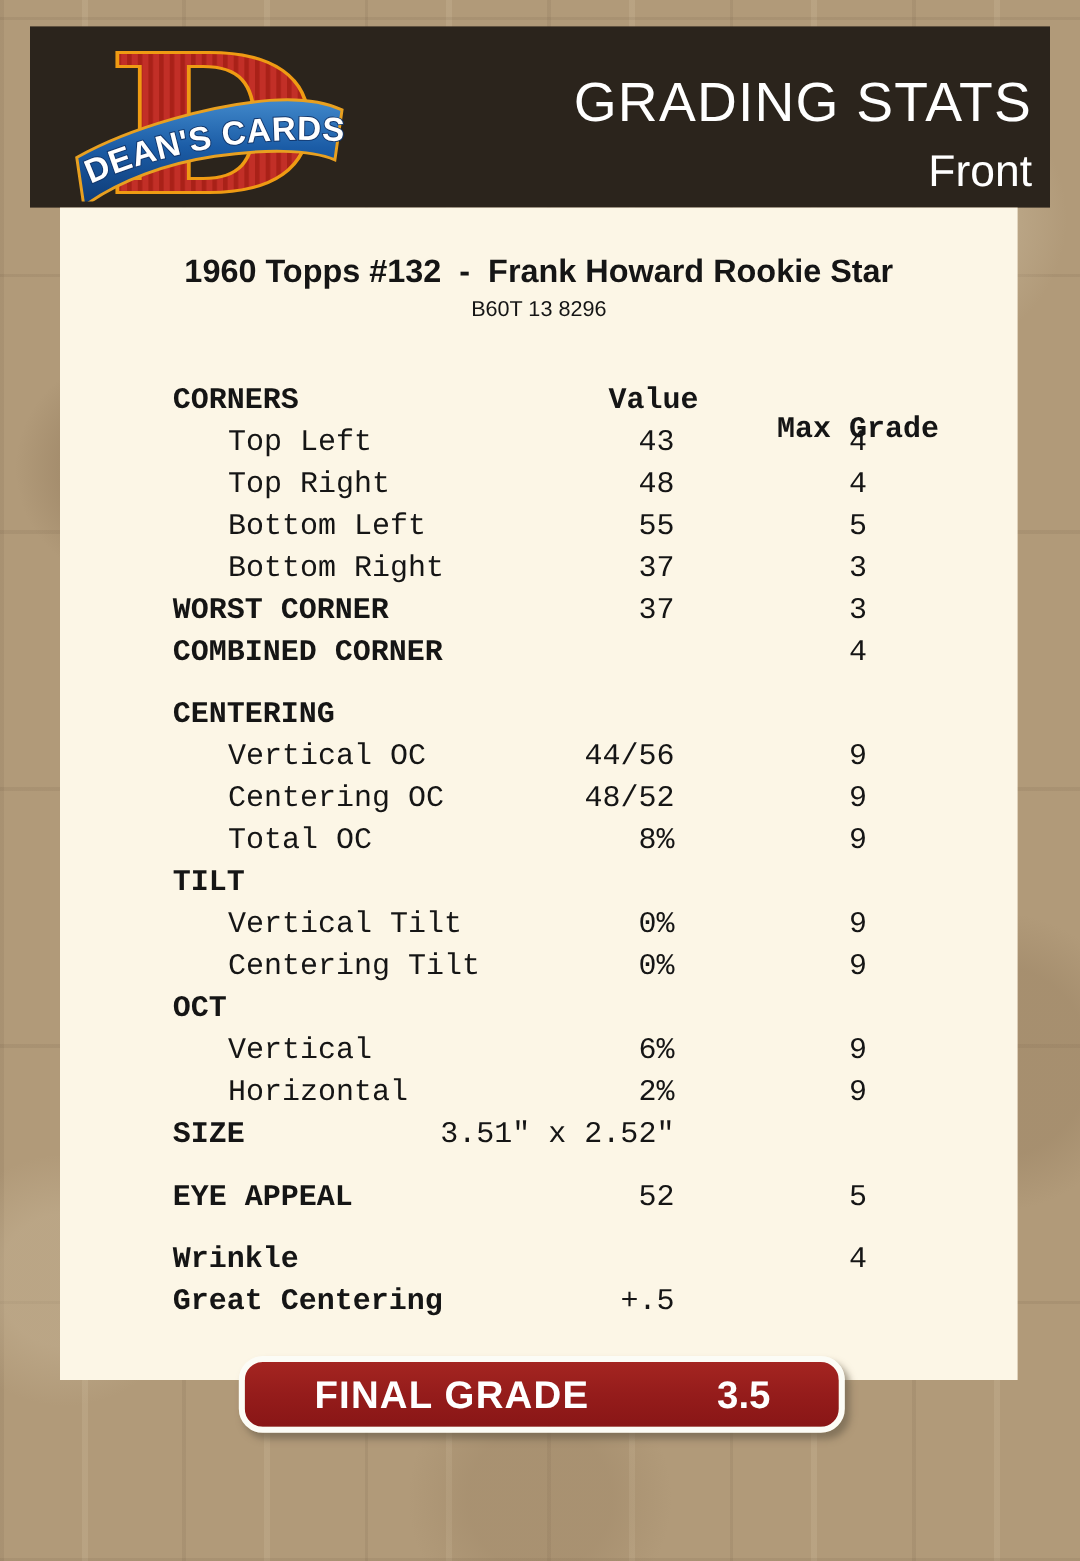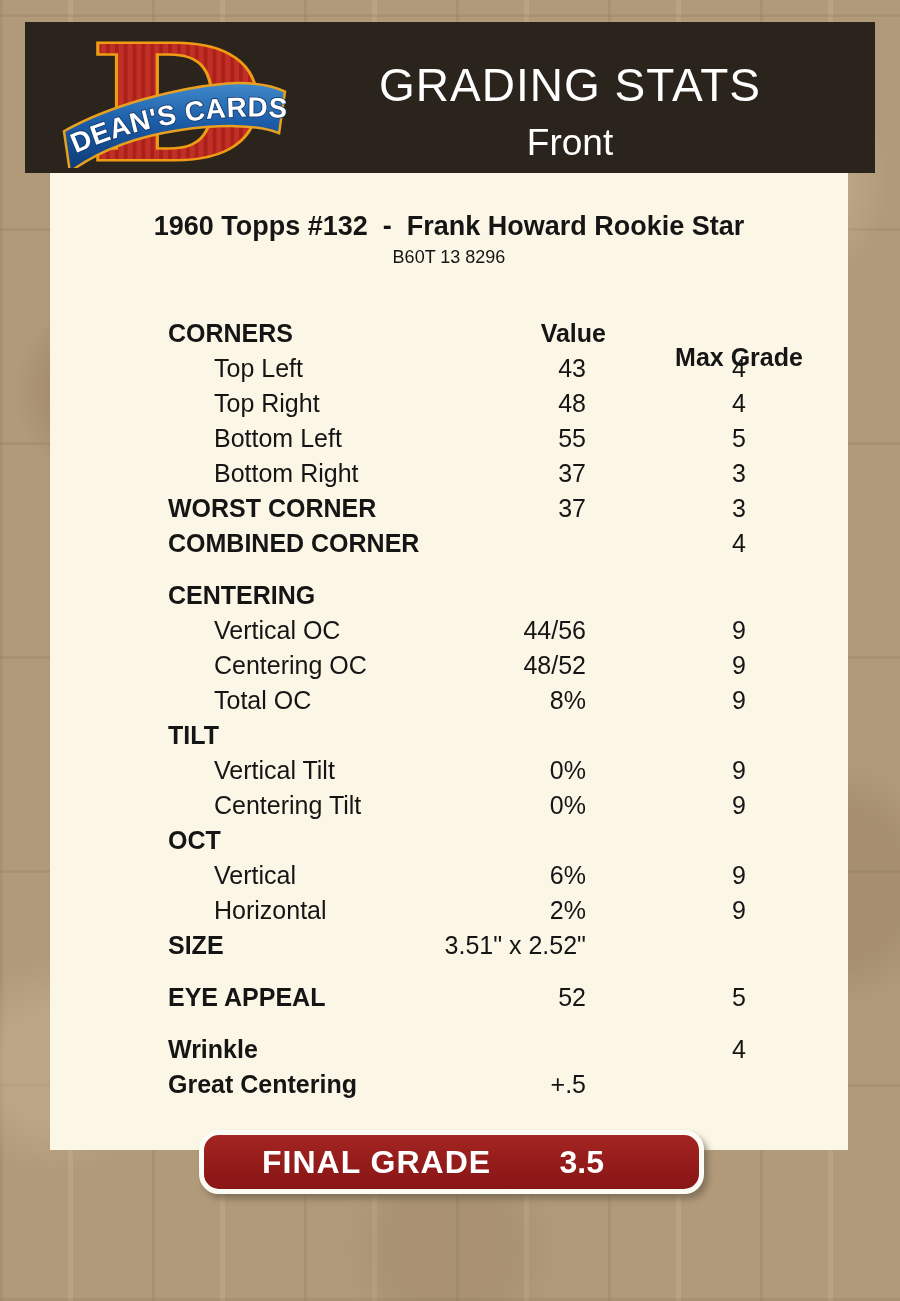--- a/index.html
+++ b/index.html
@@ -17,48 +17,48 @@
       repeating-linear-gradient(0deg, rgba(92,72,52,0.10) 0 3px, transparent 3px 214px),
       repeating-linear-gradient(90deg, transparent 0 68px, rgba(226,210,180,0.16) 68px 73px, transparent 73px 152px);
   }
   .header-bar{
     position:absolute;left:25px;top:22px;width:850px;height:151px;
     background:#2b241c;
   }
   .logo{position:absolute;left:35px;top:12px;}
   .header-titles{
     position:absolute;left:255px;top:36px;width:580px;
-    text-align:center;color:#ffffff;
+    text-align:right;color:#ffffff;
   }
   .header-title{font-size:46px;line-height:54px;letter-spacing:1px;font-weight:400;white-space:pre;}
   .header-subtitle{font-size:37px;line-height:46px;margin-top:8px;font-weight:400;}
   .panel{
     position:absolute;left:50px;top:173px;width:798px;height:977px;
     background:#fcf6e6;color:#151515;
   }
   .card-title{position:absolute;left:0;top:38px;width:100%;text-align:center;
     font-size:27px;font-weight:bold;white-space:pre;}
   .card-code{position:absolute;left:0;top:74px;width:100%;text-align:center;font-size:18px;}
-  .stats-table{position:absolute;left:118px;top:143px;width:660px;}
+  .stats-table{position:absolute;left:94px;top:143px;width:660px;font-family:Liberation Mono, monospace;}
   .trow{position:relative;height:35px;line-height:35px;font-size:25px;white-space:pre;}
   .trow.gap{margin-top:17px;}
   .tlabel{position:absolute;left:0;top:0;white-space:pre;}
   .trow.indent .tlabel{left:46px;}
   .trow.bold .tlabel{font-weight:bold;}
   .tvalue{position:absolute;left:218px;top:0;width:220px;text-align:right;padding-right:20px;box-sizing:border-box;}
   .trow.thead .tvalue{padding-right:0;font-weight:bold;}
   .tmax{position:absolute;left:438px;top:0;width:266px;text-align:center;}
   .trow.thead .tmax{font-weight:bold;margin-top:24px;}
   .final-grade{
     position:absolute;left:149px;top:957px;width:505px;height:64px;box-sizing:border-box;
     background:linear-gradient(180deg,#a42521 0%,#951c1b 50%,#891616 100%);
     border:5px solid #fcfcf6;border-radius:20px;
     box-shadow:4px 5px 6px rgba(108,96,76,0.65);
     display:flex;align-items:center;justify-content:space-between;
-    padding:0 95px 0 58px;color:#ffffff;font-weight:bold;font-size:32px;
+    padding:0 57px 0 58px;color:#ffffff;font-weight:bold;font-size:32px;
     cursor:pointer;
   }
   .fg-label{letter-spacing:1px;}
 </style>
 </head>
 <body>
 
 <div class="page">
 
   <div class="header-bar">

